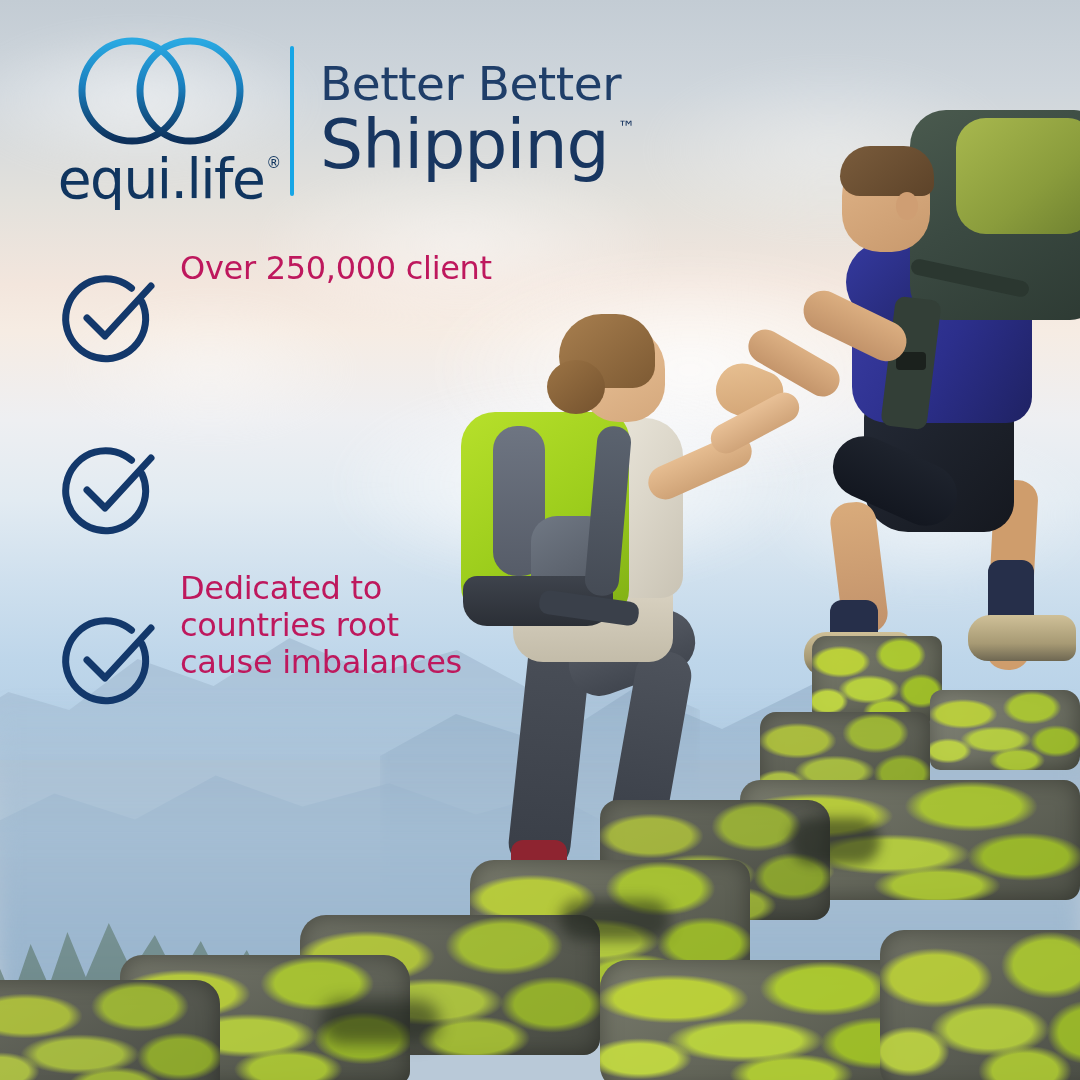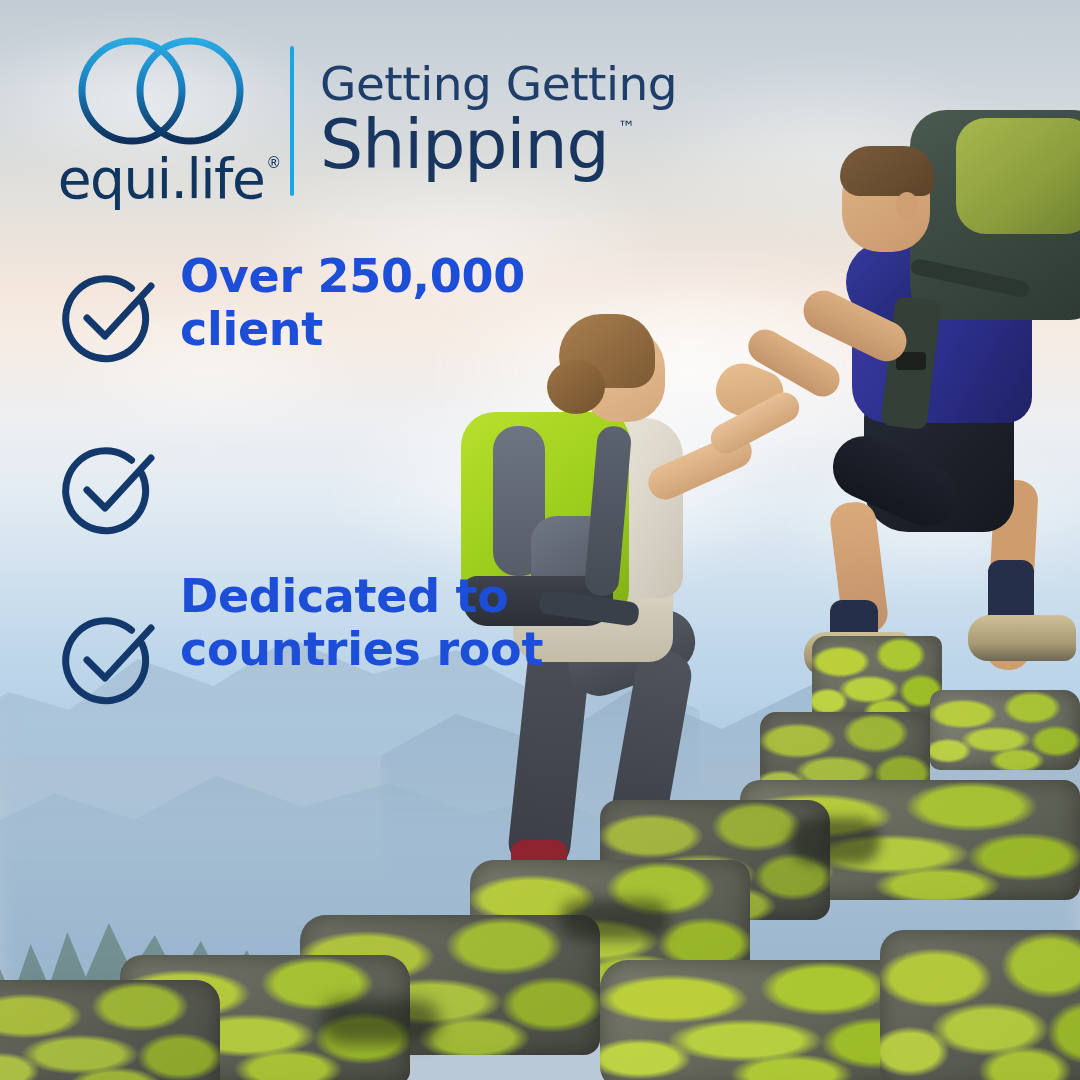--- a/index.html
+++ b/index.html
@@ -138,22 +138,22 @@
   .tag-2 .tm { position:absolute; right:-26px; top:10px; font-size:17px; letter-spacing:0; }
 
   
   .bullets { position:absolute; left:40px; top:248px; width:560px; }
   .bullet { display:flex; align-items:flex-start; margin-bottom:28px; }
   .bullet:last-child { margin-bottom:8px; }
   .check-wrap { width:140px; flex:0 0 140px; display:flex; justify-content:center; }
   .check { display:block; }
   .b-text {
     font-family:"DejaVu Sans", sans-serif;
-    font-size:46px; line-height:1.16; font-weight:700;
-    color:#1d4ed8; letter-spacing:-.3px; padding-top:2px;
+    font-size:32px; line-height:1.16; font-weight:400;
+    color:#be185d; letter-spacing:-.3px; padding-top:2px;
   }
   .b1 .check-wrap { padding-top:16px; }
   .b2 .check-wrap { padding-top:40px; }
   .b3 .check-wrap { padding-top:14px; }
   .b4 .check-wrap { padding-top:38px; }
 </style>
 </head>
 <body>
 
 <div id="canvas">
@@ -340,21 +340,21 @@
         </svg>
         <div class="wordmark">
           <span>equi.life</span>
           <span class="reg">®</span>
         </div>
       </div>
 
       <div class="divider"></div>
 
       <div class="tagline">
-        <div class="tag-1">Getting Getting</div>
+        <div class="tag-1">Better Better</div>
         <div class="tag-2">
           <span>Shipping</span>
           <span class="tm">™</span>
         </div>
       </div>
     </div>
 
     <div class="bullets">
 
       <div class="bullet b1">
@@ -382,18 +382,19 @@
       <div class="bullet b4">
         <div class="check-wrap">
           <svg class="check" width="104" height="104" viewBox="0 0 104 104">
             <path d="M84 38 A40 40 0 1 1 73.5 24.2" fill="none" stroke="#13386b" stroke-width="7" stroke-linecap="round"></path>
             <path d="M29 54 L47 72 L93 22" fill="none" stroke="#13386b" stroke-width="7" stroke-linecap="round" stroke-linejoin="round"></path>
           </svg>
         </div>
         <div class="b-text">
           <div>Dedicated to</div>
           <div>countries root</div>
+          <div>cause imbalances</div>
         </div>
       </div>
 
     </div>
   </div>
 </div>
 
 </body></html>

